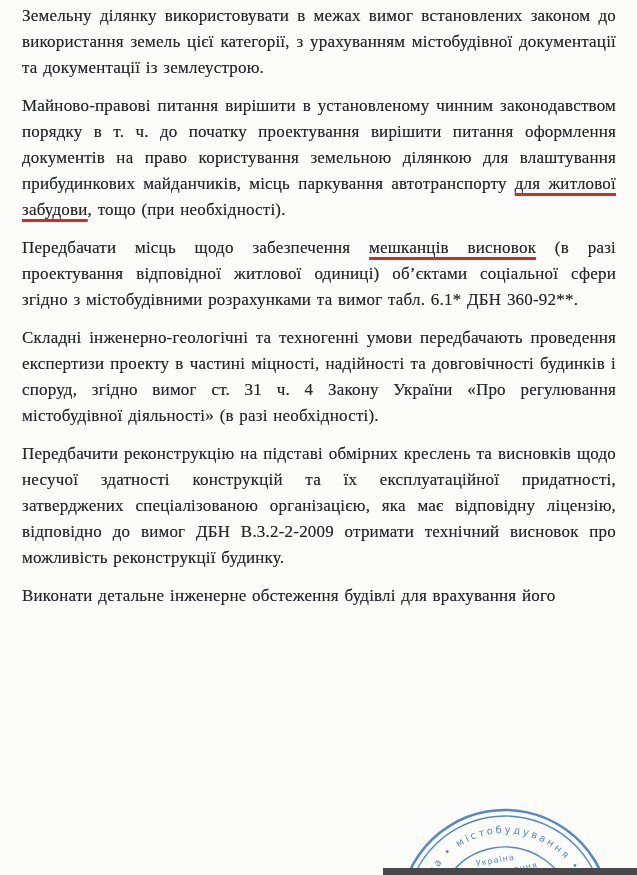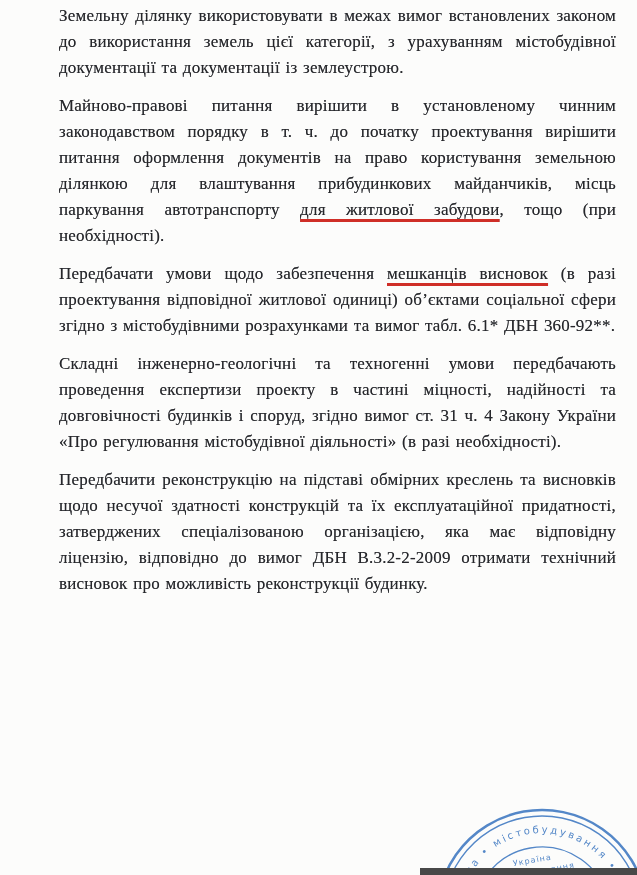--- a/index.html
+++ b/index.html
@@ -7,21 +7,20 @@
   body {
     position: relative;
     overflow: hidden;
     background: var(--page-bg, #fcfcfb);
     font-family: "Liberation Serif", "DejaVu Serif", serif;
   }
   .page {
     position: absolute;
     inset: 0;
     padding: 3px 21px 0 22px;
-    margin-left: 37px;
   }
   .para {
     font-size: 17px;
     line-height: 26px;
     text-align: justify;
     color: var(--text-color, #26272b);
     letter-spacing: 0.2px;
     word-spacing: 1.2px;
     margin-bottom: 12px;
     text-shadow: 0 0 0.5px rgba(35, 38, 45, 0.55);
@@ -72,23 +71,24 @@
   }
 </style>
 </head>
 <body>
 
 <div class="page">
 
   <div class="doc-body">
       <p class="para"><span class="">Земельну ділянку використовувати в межах вимог встановлених законом до використання земель цієї категорії, з урахуванням містобудівної документації та документації із землеустрою.</span></p>
       <p class="para"><span class="">Майново-правові питання вирішити в установленому чинним законодавством порядку в т. ч. до початку проектування вирішити питання оформлення документів на право користування земельною ділянкою для влаштування прибудинкових майданчиків, місць паркування автотранспорту </span><span class="red-underline">для житлової забудови</span><span class="">, тощо (при необхідності).</span></p>
-      <p class="para"><span class="">Передбачати умови щодо забезпечення </span><span class="red-underline">мешканців висновок</span><span class=""> (в разі проектування відповідної житлової одиниці) об’єктами соціальної сфери згідно з містобудівними розрахунками та вимог табл. 6.1* ДБН 360-92**.</span></p>
+      <p class="para"><span class="">Передбачати місць щодо забезпечення </span><span class="red-underline">мешканців висновок</span><span class=""> (в разі проектування відповідної житлової одиниці) об’єктами соціальної сфери згідно з містобудівними розрахунками та вимог табл. 6.1* ДБН 360-92**.</span></p>
       <p class="para"><span class="">Складні інженерно-геологічні та техногенні умови передбачають проведення експертизи проекту в частині міцності, надійності та довговічності будинків і споруд, згідно вимог ст. 31 ч. 4 Закону України «Про регулювання містобудівної діяльності» (в разі необхідності).</span></p>
       <p class="para"><span class="">Передбачити реконструкцію на підставі обмірних креслень та висновків щодо несучої здатності конструкцій та їх експлуатаційної придатності, затверджених спеціалізованою організацією, яка має відповідну ліцензію, відповідно до вимог ДБН В.3.2-2-2009 отримати технічний висновок про можливість реконструкції будинку.</span></p>
+      <p class="para"><span class="">Виконати детальне інженерне обстеження будівлі для врахування його</span></p>
     </div>
 
   <svg class="stamp" width="230" height="230" viewBox="0 0 230 230" aria-hidden="true">
     <defs>
       <path id="ringPath" d="M 33 115 A 82 82 0 1 1 197 115"></path>
     </defs>
     <g>
       <circle class="ring-outer" cx="115" cy="115" r="105"></circle>
       <circle class="ring-mid" cx="115" cy="115" r="99"></circle>
       <circle class="ring-inner" cx="115" cy="115" r="68"></circle>

